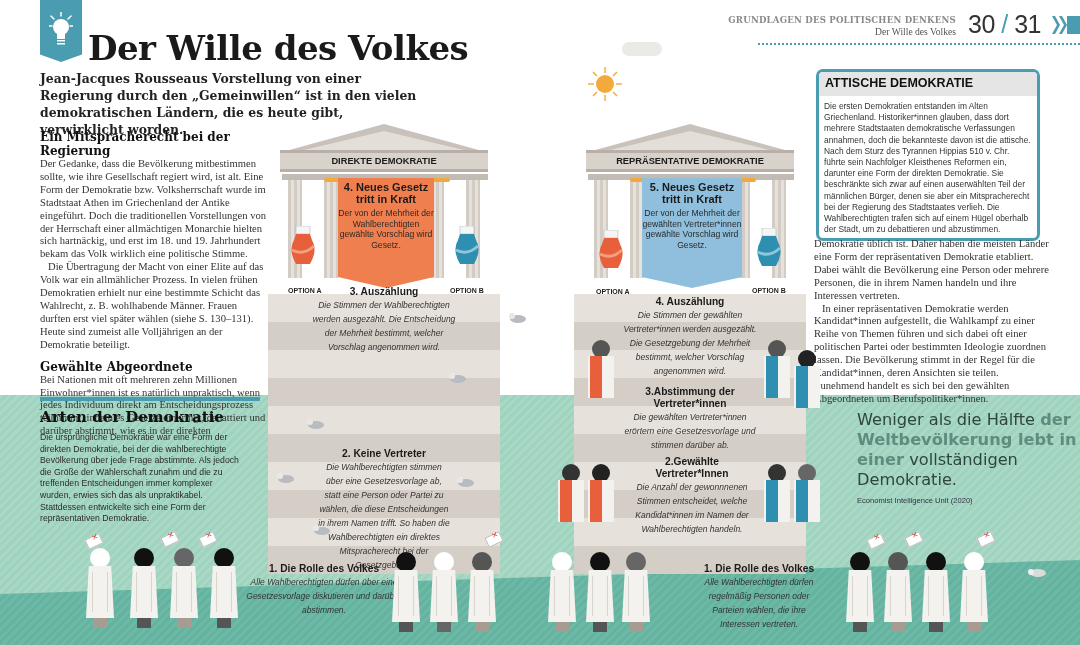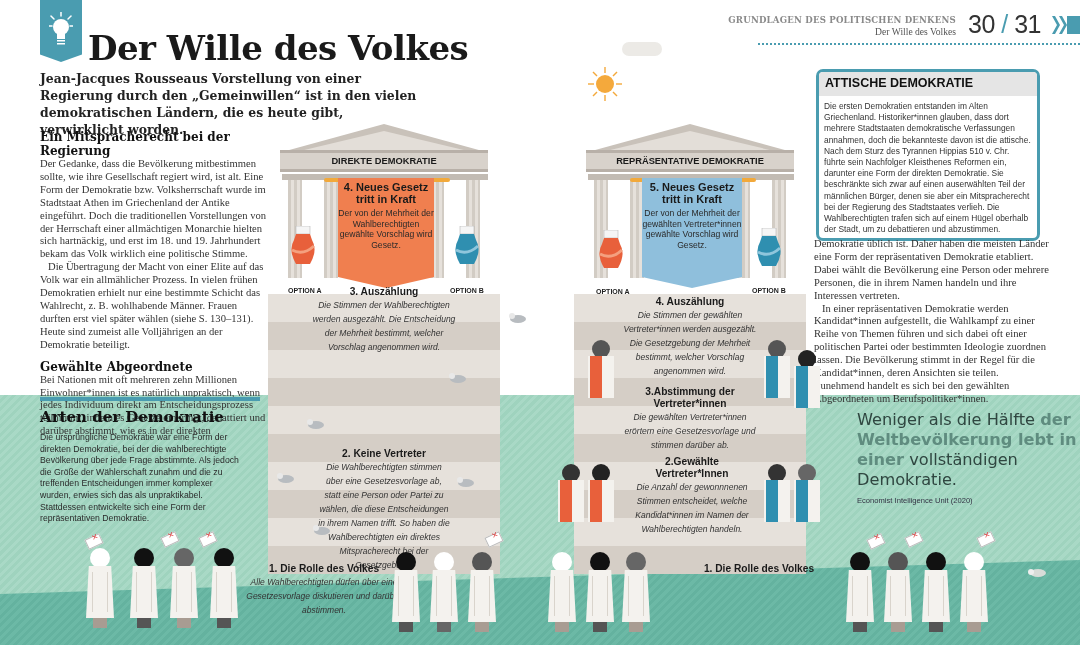--- a/index.html
+++ b/index.html
@@ -340,20 +340,21 @@
       <div class="sash" style="background:#2f8fb0"></div>
     </div>
   <div class="rep" style="left:220px; top:346px;">
       <div class="rhead" style="background:#666"></div>
       <div class="rbody"></div>
       <div class="sash" style="background:#2f8fb0"></div>
     </div>
 </div>
 <div class="step-text" style="left:692px; top:563px; width:134px;">
   <div class="st-title">1. Die Rolle des Volkes</div>
+  <div class="st-body">Alle Wahlberechtigten dürfen regelmäßig Personen oder Parteien wählen, die ihre Interessen vertreten.</div>
 </div>
 
 <div class="person" style="left:86px; top:548px;">
     <div class="head" style="background:#fff"></div>
     <div class="robe"></div>
     <div class="robe-fold"></div>
     <div class="legs" style="background:#a89c92"></div>
   </div>
 <div class="ballot" style="left:86px; top:536px;"></div>
 <div class="person" style="left:130px; top:548px;">

